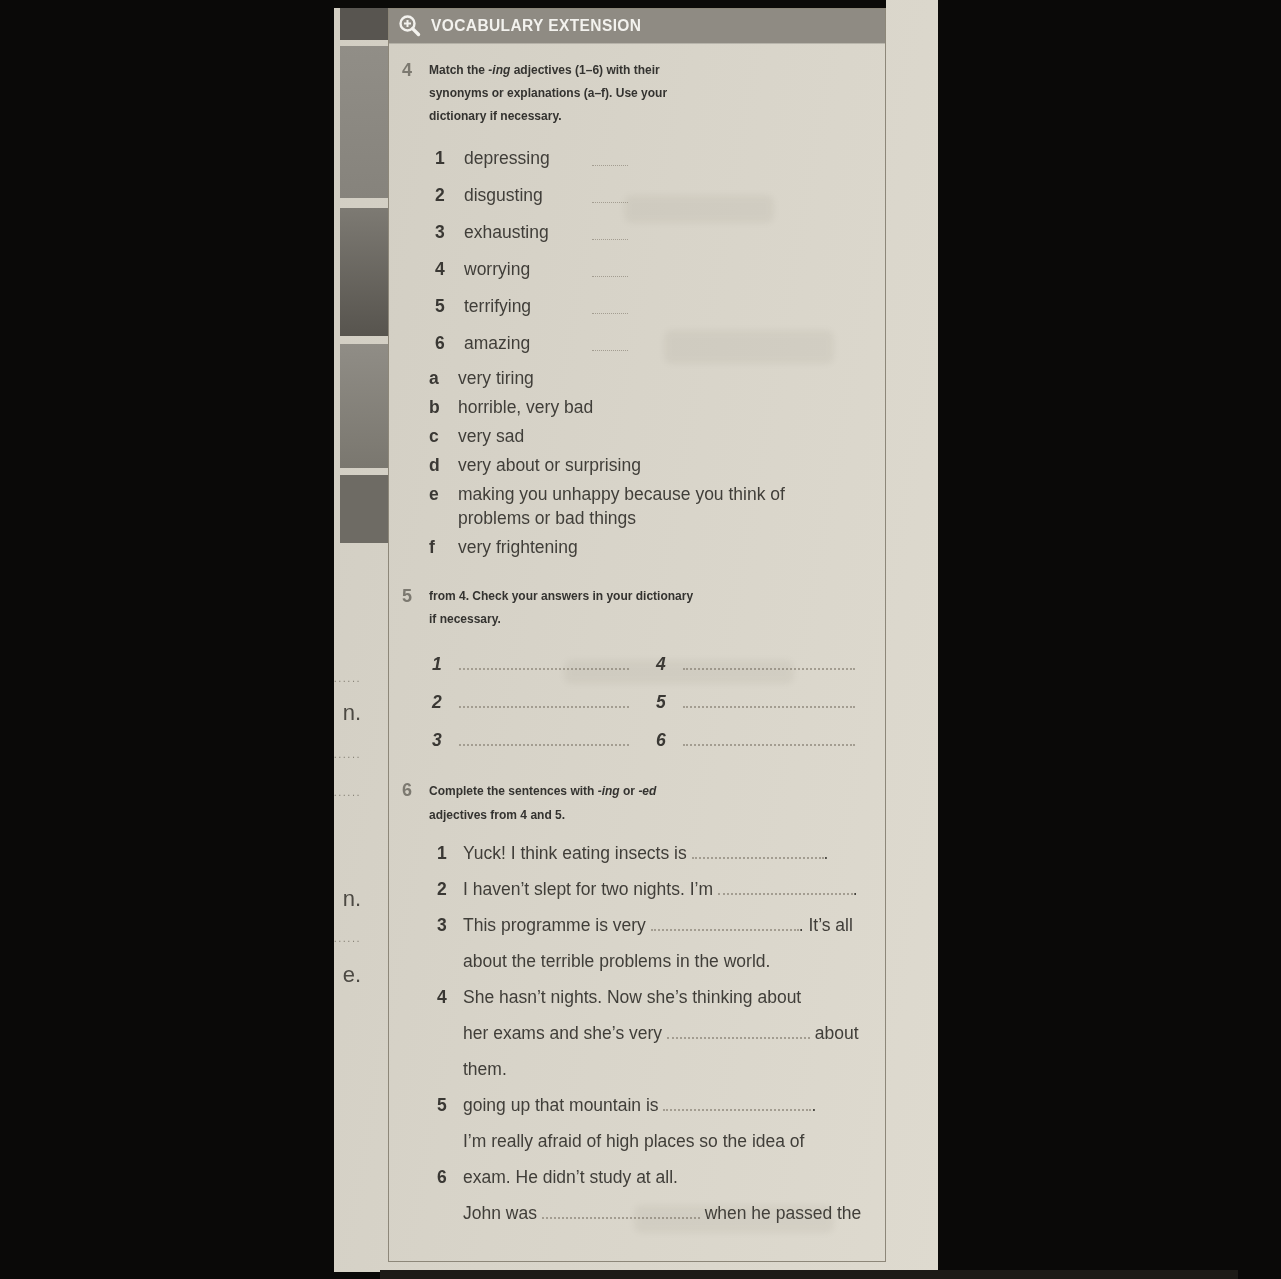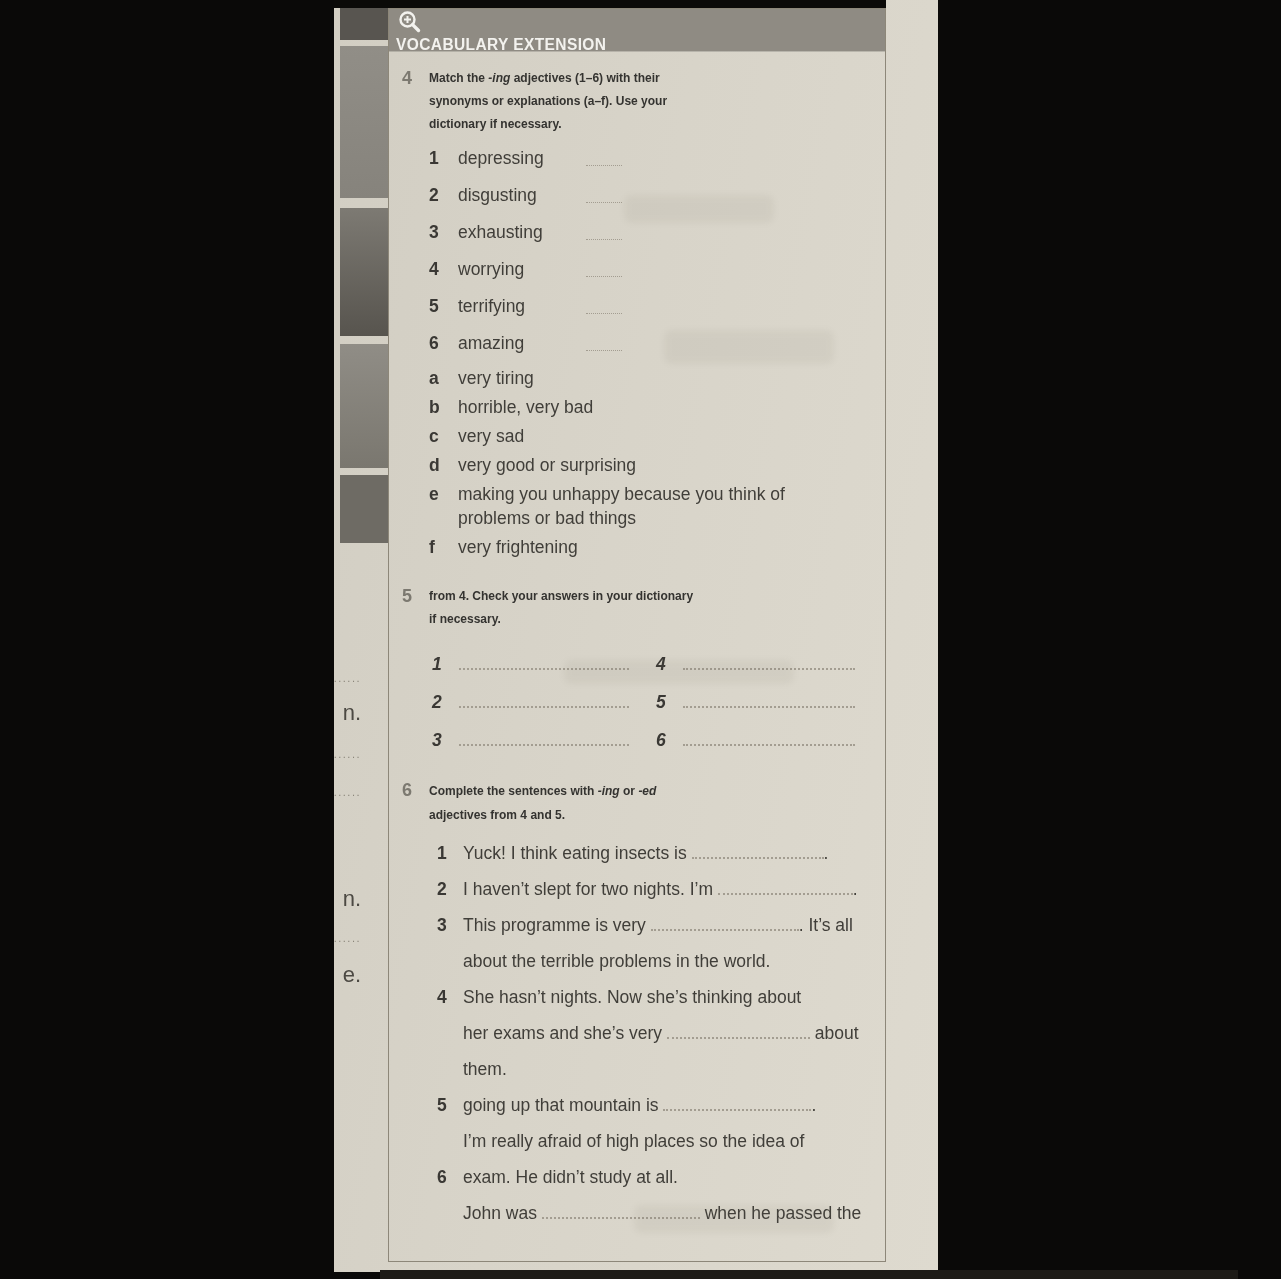--- a/index.html
+++ b/index.html
@@ -31,37 +31,36 @@
   .frag:nth-child(4){top:786px;}
   .frag:nth-child(5){top:886px;}
   .frag:nth-child(6){top:932px;}
   .frag:nth-child(7){top:962px;}
   
   .box{
     position:absolute;left:54px;top:8px;width:496px;height:1252px;
     border:1px solid #8d8779;overflow:hidden;
   }
   .bar{
-    height:42px;background:#8f8b83;display:flex;
+    height:34px;background:#8f8b83;display:flex;align-items:center;
     box-shadow:0 1px 0 rgba(0,0,0,.15);
-    flex-direction:column;
   }
   .bar svg{margin-left:8px;flex:0 0 auto;}
   .bar-title{
     color:#f3f2ee;font-weight:bold;font-size:16px;letter-spacing:.4px;
     margin-left:7px;transform:scaleX(.97);transform-origin:left center;white-space:nowrap;
   }
   .ex-head{display:flex;margin-left:13px;}
   .ex-num{flex:0 0 27px;font-size:18px;font-weight:bold;color:#7c7970;line-height:23px;}
   .ex-title{font-size:12px;font-weight:bold;color:#343330;}
   .ex-title .t-line{line-height:23px;white-space:nowrap;}
   .tok-em{font-style:italic;}
   
   #ex4-head{margin-top:16px;}
-  #ex4-items{margin-top:4px;}
+  #ex4-items{margin-top:12px;padding-left:6px;}
   .row4{position:relative;height:37px;line-height:37px;padding-left:40px;font-size:17.5px;color:#403e39;}
   .row4 .inum{display:inline-block;width:29px;font-weight:bold;color:#3a3834;}
   .blank{display:inline-block;border-bottom:2px dotted #a39d91;height:.85em;}
   .row4 .blank{position:absolute;left:197px;bottom:11px;width:36px;border-bottom-width:1.5px;}
   #ex4-options{margin-top:4px;}
   .opt{position:relative;padding-left:69px;line-height:24px;margin-bottom:5px;font-size:17.5px;color:#403e39;}
   .opt .oletter{position:absolute;left:40px;top:0;font-weight:bold;color:#3a3834;}
   .opt .otext{display:inline-block;width:352px;}
   
   #ex5-head{margin-top:26px;}
@@ -129,21 +128,21 @@
         <div class="row4"><span class="inum">2</span><span class="iword">disgusting</span><span class="blank"></span></div>
         <div class="row4"><span class="inum">3</span><span class="iword">exhausting</span><span class="blank"></span></div>
         <div class="row4"><span class="inum">4</span><span class="iword">worrying</span><span class="blank"></span></div>
         <div class="row4"><span class="inum">5</span><span class="iword">terrifying</span><span class="blank"></span></div>
         <div class="row4"><span class="inum">6</span><span class="iword">amazing</span><span class="blank"></span></div>
       </div>
     <div id="ex4-options">
         <div class="opt"><span class="oletter">a</span><span class="otext">very tiring</span></div>
         <div class="opt"><span class="oletter">b</span><span class="otext">horrible, very bad</span></div>
         <div class="opt"><span class="oletter">c</span><span class="otext">very sad</span></div>
-        <div class="opt"><span class="oletter">d</span><span class="otext">very good or surprising</span></div>
+        <div class="opt"><span class="oletter">d</span><span class="otext">very about or surprising</span></div>
         <div class="opt"><span class="oletter">e</span><span class="otext">making you unhappy because you think of problems or bad things</span></div>
         <div class="opt"><span class="oletter">f</span><span class="otext">very frightening</span></div>
       </div>
 
     <div class="ex-head" id="ex5-head">
       <span class="ex-num">5</span>
       <div class="ex-title">
           <div class="t-line"><span>from 4. Check your answers in your dictionary</span></div>
           <div class="t-line"><span>if necessary.</span></div>
         </div>

